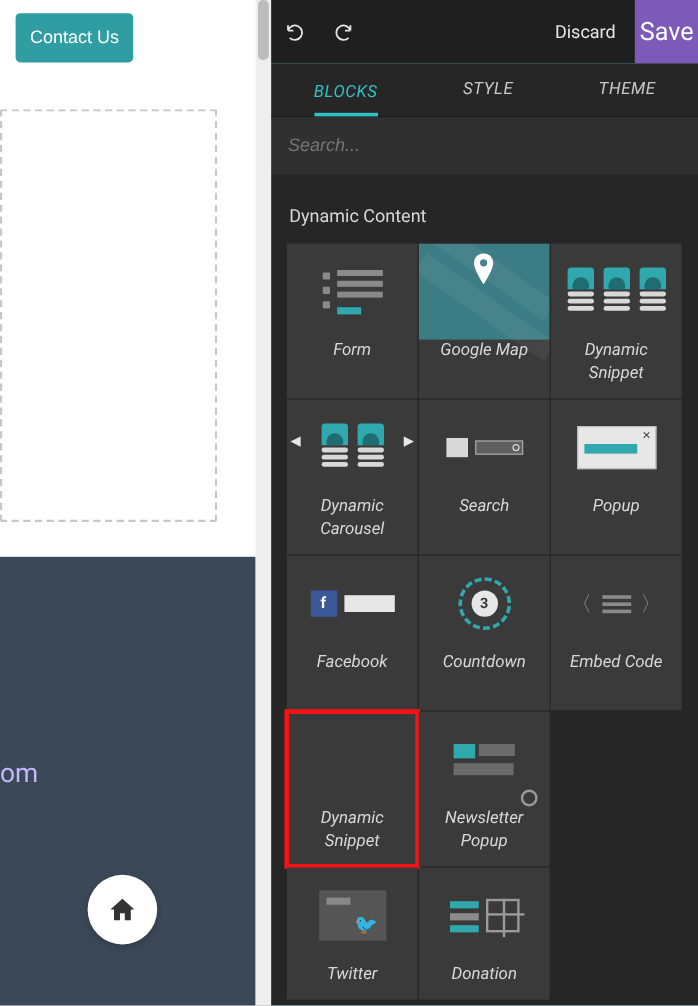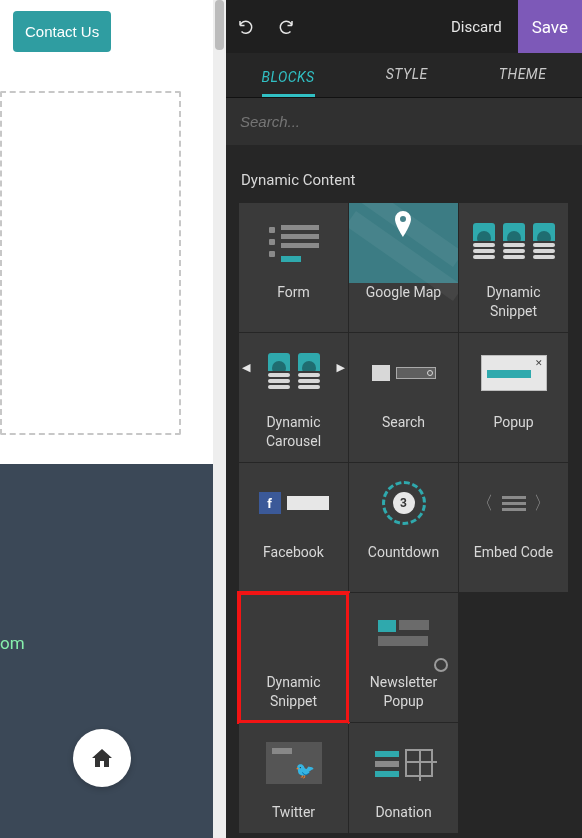--- a/index.html
+++ b/index.html
@@ -14,38 +14,38 @@
     padding: 12px 12px; font-size: 15px; cursor: pointer;
   }
   .dropzone {
     position: absolute; top: 91px; left: 0; width: 181px; height: 344px;
     border: 2px dashed #c7c7c7; border-radius: 2px;
   }
   .dark-footer {
     position: absolute; left: 0; bottom: 0; width: 213px; height: 374px;
     background: #3b4857;
   }
-  .footer-link { position: absolute; left: 0; top: 169px; color: #86efac; font-size: 17px; }
+  .footer-link { position: absolute; left: 0; top: 169px; color: #c4b5fd; font-size: 22px; }
   .home-fab {
     position: absolute; left: 73px; top: 265px; width: 58px; height: 58px;
     background: #fff; border-radius: 50%; display: flex; align-items: center; justify-content: center;
     box-shadow: 0 2px 6px rgba(0,0,0,.2);
   }
   .left-scroll {
     position: absolute; left: 213px; top: 0; width: 13px; height: 838px; background: #eee;
   }
   .left-scroll-thumb { position: absolute; left: 2px; top: 0; width: 9px; height: 50px; background: #bcbcbc; border-radius: 4px; }
 
   
   .panel { width: 356px; height: 838px; background: #5eead4; color: #c9c9c9; display: flex; flex-direction: column; position: relative; }
   .topbar { height: 53px; display: flex; align-items: center; background: #1f1f1f; }
   .histbtn { width: 40px; height: 53px; display: flex; align-items: center; justify-content: center; cursor: pointer; color: #e6e6e6; }
   .spacer { flex: 1; }
   .discard { padding: 0 16px; height: 53px; display: flex; align-items: center; color: #e6e6e6; font-size: 15px; cursor: pointer; }
-  .save { background: #7d59b8; color: #fff; height: 53px; padding: 0 14px; display: flex; align-items: center; font-size: 17px; cursor: pointer; }
+  .save { background: #7d59b8; color: #fff; height: 53px; padding: 0 4px; display: flex; align-items: center; font-size: 21px; cursor: pointer; }
 
   .tabs { height: 45px; display: flex; align-items: center; justify-content: space-around; background: #262626; border-bottom: 1px solid #111; }
   .tab { font-size: 14px; letter-spacing: .5px; color: #c9c9c9; cursor: pointer; padding-bottom: 2px; font-style: italic; }
   .tab.active { color: #31c0c4; border-bottom: 3px solid #31c0c4; padding-top: 3px; padding-bottom: 9px; margin-bottom: -12px; }
 
   .searchbar { height: 47px; background: #303030; display: flex; align-items: center; padding: 0 14px; }
   .searchbar input {
     width: 100%; background: transparent; border: none; outline: none;
     color: #aaa; font-size: 15px; font-style: italic;
   }
@@ -53,21 +53,21 @@
   .panel-body { flex: 1; overflow: hidden; padding: 14px 13px 0 13px; background: #262626; }
   .section-title { font-size: 15px; color: #d8d8d8; margin: 12px 0 14px 2px; }
 
   .block-grid { display: grid; grid-template-columns: repeat(3, 109px); grid-auto-rows: 129px; gap: 1px; }
   .block-grid.last-row { grid-auto-rows: 110px; }
   .block {
     background: #3a3a3a; display: flex; flex-direction: column; align-items: center;
     cursor: grab; position: relative; overflow: hidden;
   }
   .block .thumb { width: 100%; height: 80px; display: flex; align-items: center; justify-content: center; }
-  .block .label { color: #d8d8d8; font-size: 14px; text-align: center; line-height: 1.35; padding: 0 4px; }
+  .block .label { color: #d8d8d8; font-size: 14px; text-align: center; line-height: 1.35; padding: 0 4px; font-style: italic; }
   .block.highlight { outline: 4px solid #f21414; outline-offset: -2px; }
 
   
   .thumb-form { display:flex; gap:6px; align-items:flex-start; }
   .tf-bars { display:flex; flex-direction:column; gap:4px; }
   .tf-bar { width:38px; height:5px; background:#8a8a8a; }
   .tf-btn { width:20px; height:6px; background:#2fa9ad; margin-top:4px; }
   .tf-dots { display:flex; flex-direction:column; gap:6px; margin-top:2px; }
   .tf-dot { width:6px; height:6px; background:#8a8a8a; border-radius:1px; }
 

